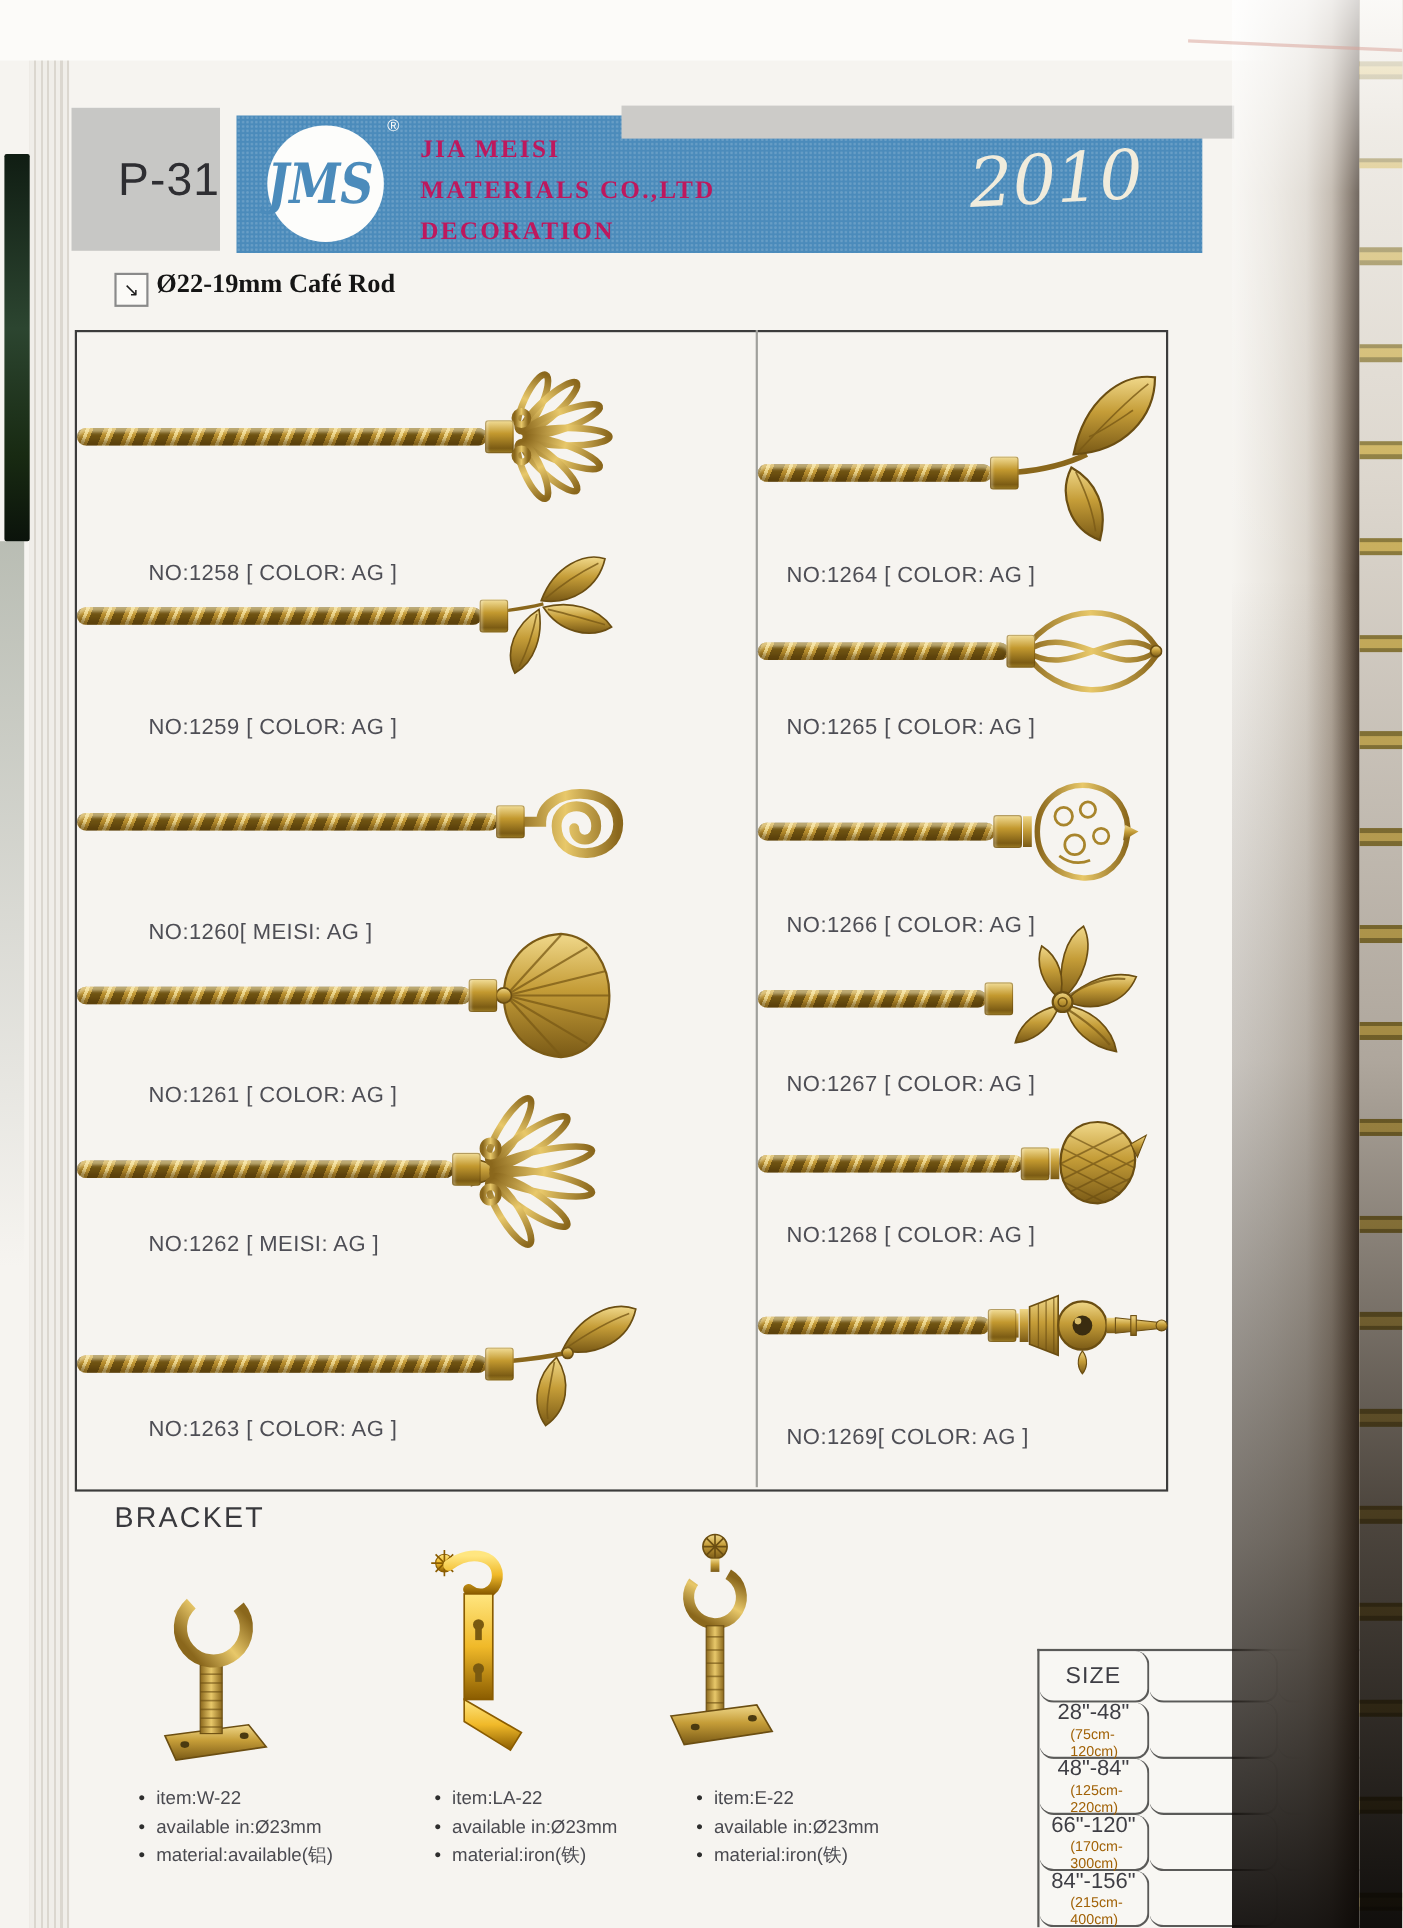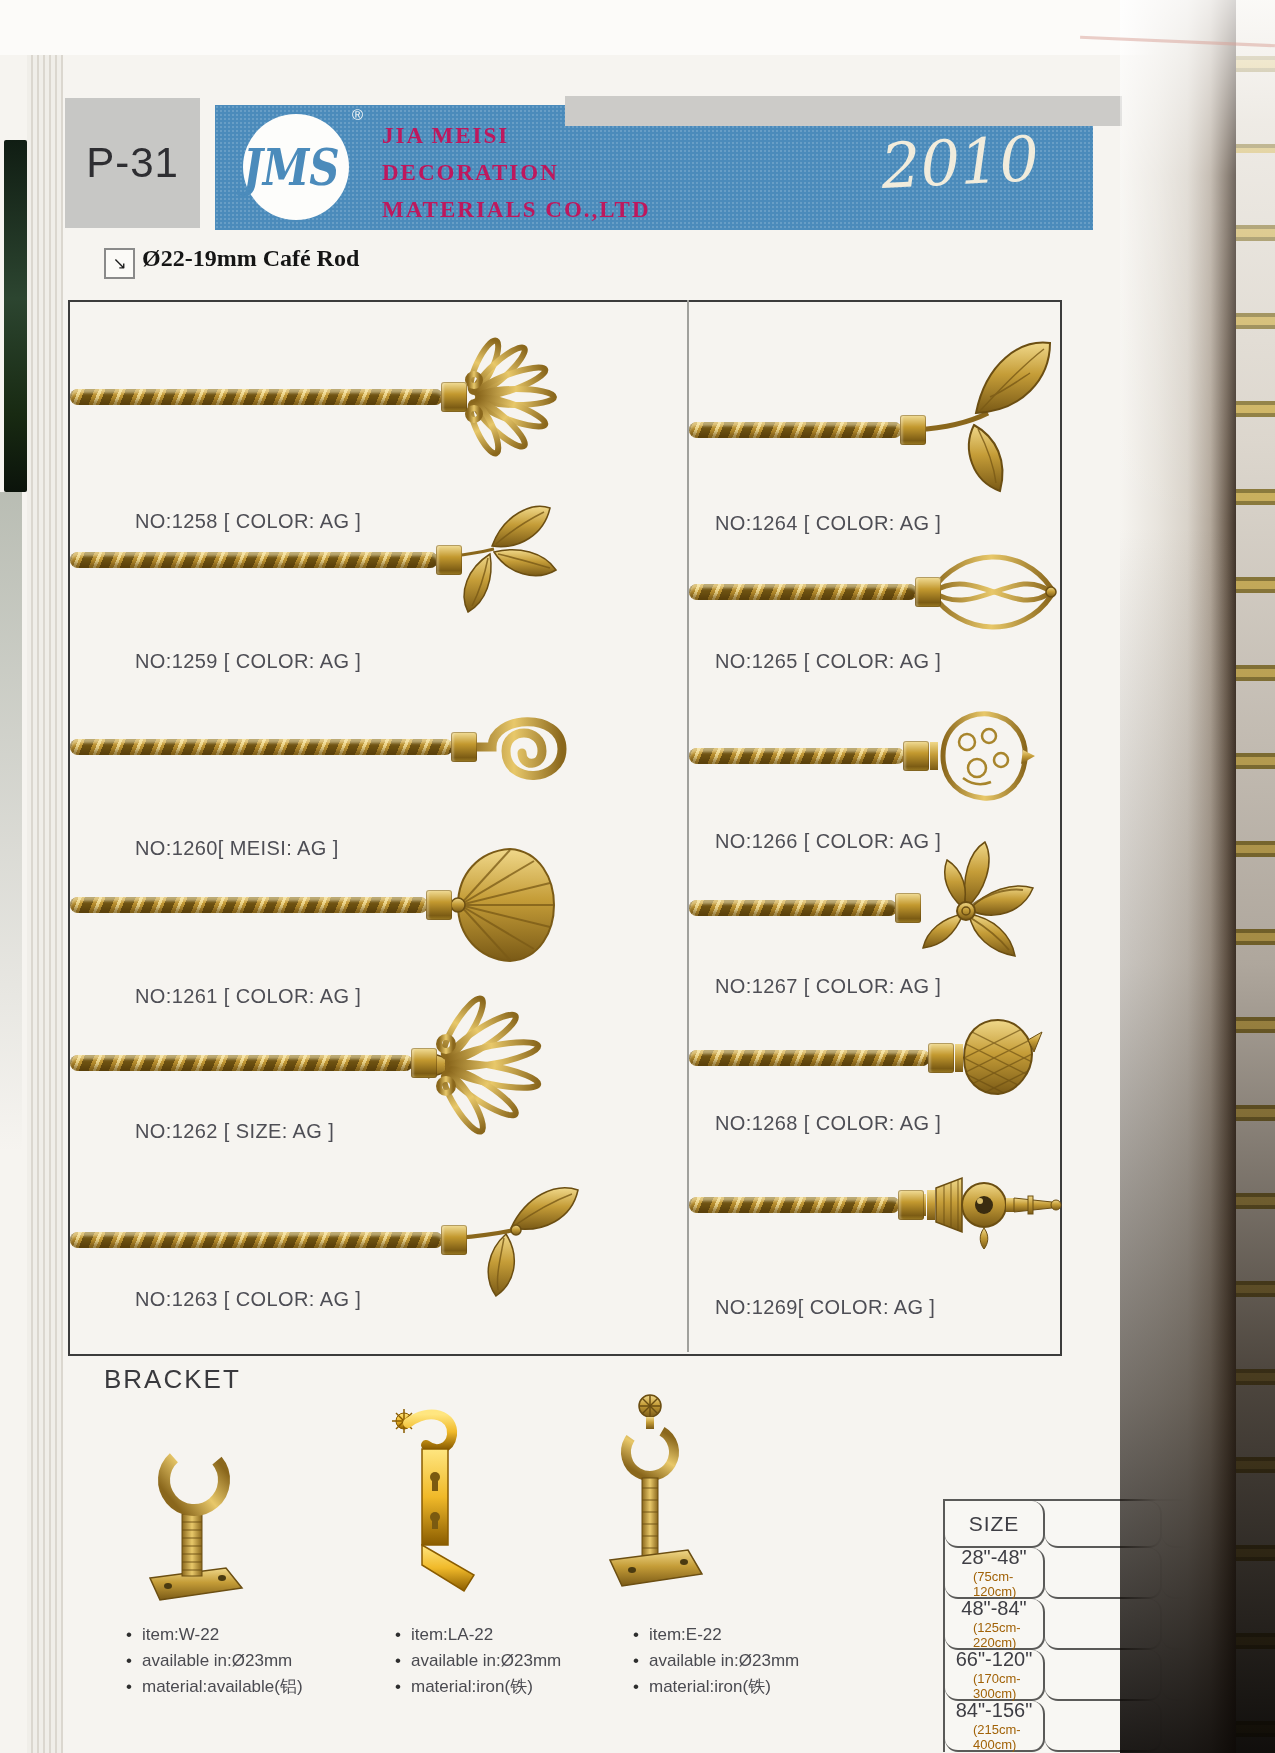--- a/index.html
+++ b/index.html
@@ -19,21 +19,21 @@
   .edge-curl::after{content:"";position:absolute;inset:0;
     background:linear-gradient(180deg,rgba(255,255,255,.8) 0%,rgba(255,255,255,.25) 10%,rgba(0,0,0,0) 30%,rgba(40,28,18,.22) 55%,rgba(28,20,12,.6) 80%,rgba(10,7,5,.92) 100%);}
   .edge-next{left:1236px;top:0;width:39px;height:1753px;z-index:20;background-color:#e0dbd3;
     background-image:repeating-linear-gradient(180deg,rgba(0,0,0,0) 0 72px,#84722c 72px 76px,#cfb254 76px 84px,#84722c 84px 88px);
     background-position:0 153px;}
   .edge-next::after{content:"";position:absolute;inset:0;
     background:linear-gradient(180deg,rgba(252,251,249,.95) 0%,rgba(250,248,244,.55) 7%,rgba(200,190,175,.15) 25%,rgba(60,45,30,.3) 55%,rgba(30,22,14,.75) 78%,rgba(8,6,4,.96) 100%);}
   .pink-line{left:1080px;top:40px;width:195px;height:3px;background:rgba(215,160,150,.5);transform:rotate(2.5deg);z-index:21;}
 
   
-  .p31{left:65px;top:98px;width:135px;height:130px;background:#c7c7c5;display:flex;align-items:center;justify-content:center;
+  .p31{left:65px;top:98px;width:135px;height:130px;background:#c7c7c5;display:flex;align-items:center;justify-content:flex-end;
     font-size:42px;color:#2e2e32;letter-spacing:1px;z-index:5;}
   .banner{left:215px;top:105px;width:878px;height:125px;background-color:#4b8bbb;z-index:4;
     background-image:radial-gradient(rgba(255,255,255,.16) 1px,rgba(255,255,255,0) 1.4px);background-size:4px 4px;}
   .graystrip{left:565px;top:96px;width:557px;height:30px;background:#cccbc8;z-index:5;}
   .logo-disc{left:243px;top:114px;width:106px;height:106px;background:#fdfdfb;border-radius:50%;z-index:6;
     display:flex;align-items:center;justify-content:flex-start;}
   .logo-letters{font-family:"DejaVu Serif",serif;font-style:italic;font-weight:bold;font-size:42px;color:#4b8bbb;transform:scaleY(1.2);}
   .reg{left:352px;top:106px;color:#fdfdfb;font-size:15px;z-index:6;}
   .company{left:382px;top:117px;font-family:"Liberation Serif",serif;font-weight:bold;font-size:23px;color:#be185d;
     letter-spacing:2px;line-height:37px;z-index:6;white-space:nowrap;}
@@ -110,22 +110,22 @@
     <span>P-31</span>
   </div>
   <div class="abs banner"></div>
   <div class="abs graystrip"></div>
   <div class="abs logo-disc">
     <span class="logo-letters">JMS</span>
   </div>
   <span class="abs reg">®</span>
   <div class="abs company">
     <div>JIA MEISI</div>
+    <div>MATERIALS CO.,LTD</div>
     <div>DECORATION</div>
-    <div>MATERIALS CO.,LTD</div>
   </div>
   <div class="abs year">2010</div>
 
   
   <div class="abs title-icon">
     <span>↘</span>
   </div>
   <div class="abs title-text">Ø22-19mm Café Rod</div>
 
   
@@ -208,21 +208,21 @@
         <ellipse cx="56" cy="73" rx="34" ry="9" transform="rotate(-58 12 73)"></ellipse>
         <ellipse cx="62" cy="73" rx="40" ry="9" transform="rotate(-33 12 73)"></ellipse>
         <ellipse cx="66" cy="73" rx="46" ry="9" transform="rotate(-11 12 73)"></ellipse>
         <ellipse cx="66" cy="73" rx="46" ry="9" transform="rotate(11 12 73)"></ellipse>
         <ellipse cx="62" cy="73" rx="40" ry="9" transform="rotate(33 12 73)"></ellipse>
         <ellipse cx="56" cy="73" rx="34" ry="9" transform="rotate(58 12 73)"></ellipse>
         <circle cx="18" cy="52" r="7"></circle>
           <circle cx="18" cy="94" r="7"></circle>
       </g>
     </svg>
-    <div class="plabel" style="left:135px;top:1120px">NO:1262 [ SIZE: AG ]</div>
+    <div class="plabel" style="left:135px;top:1120px">NO:1262 [ MEISI: AG ]</div>
   </div>
 
   <div style="display:contents">
     <div class="rod" style="left:70px;top:1232px;width:373px"></div>
     <div class="collar" style="left:441px;top:1225px"></div>
     <svg class="finial" style="left:456px;top:1172px" width="128" height="138" viewBox="0 0 128 138">
       <path d="M0 66 C 24 64 40 62 58 58" stroke="#8a671c" stroke-width="4" fill="none"></path>
       <g fill="url(#gold)" stroke="#6b4e12" stroke-width="1.5">
         <path d="M55 56 C 70 24 100 10 122 18 C 116 46 88 62 55 56 Z"></path>
         <path d="M50 62 C 64 84 60 110 40 124 C 26 104 32 78 50 62 Z"></path>

